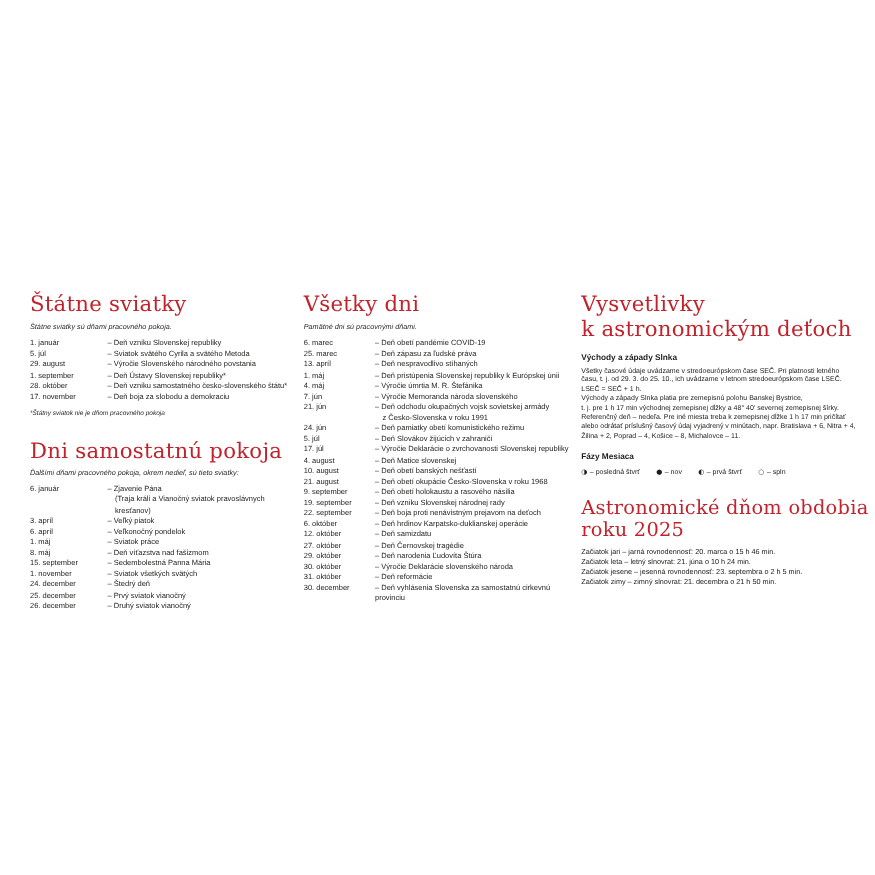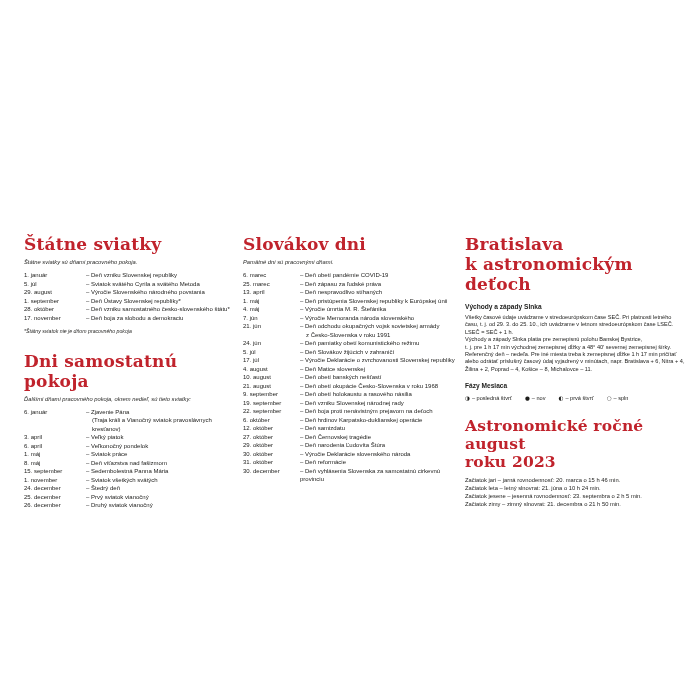--- a/index.html
+++ b/index.html
@@ -14,21 +14,21 @@
   }
   .page { position:absolute; inset:0; }
 
   .col { position:absolute; top:234px; }
   .col1 { left:24px;  width:214px; }
   .col2 { left:243px; width:216px; }
   .col3 { left:465px; width:230px; }
 
   .section-title {
     font-family:"DejaVu Serif", serif;
-    font-weight:bold;
+    font-weight:normal;
     color:var(--red);
     font-size:17px;
     line-height:20px;
     letter-spacing:0.2px;
   }
   .section-title.small { font-size:15.5px; line-height:18px; }
 
   .intro {
     font-style:italic;
     font-size:5.8px;
@@ -170,21 +170,21 @@
 
         <div class="row">
           <span class="date">26. december</span>
           <span class="txt">– Druhý sviatok vianočný</span>
         </div>
 
       </div>
   </div>
 
   <div class="col col2">
-    <div class="section-title">Slovákov dni</div>
+    <div class="section-title">Všetky dni</div>
     <div class="intro">Pamätné dni sú pracovnými dňami.</div>
 
     <div class="hlist">
 
         <div class="row">
           <span class="date">6. marec</span>
           <span class="txt">– Deň obetí pandémie COVID-19</span>
         </div>
 
         <div class="row">
@@ -295,21 +295,21 @@
 
         <div class="row">
           <span class="date">30. december</span>
           <span class="txt">– Deň vyhlásenia Slovenska za samostatnú cirkevnú provinciu</span>
         </div>
 
       </div>
   </div>
 
   <div class="col col3">
-    <div class="section-title">Bratislava</div>
+    <div class="section-title">Vysvetlivky</div>
     <div class="section-title">k astronomickým deťoch</div>
 
     <div class="subhead">Východy a západy Slnka</div>
     <div class="para">
 
         <div class="pline">Všetky časové údaje uvádzame v stredoeurópskom čase SEČ. Pri platnosti letného</div>
 
         <div class="pline">času, t. j. od 29. 3. do 25. 10., ich uvádzame v letnom stredoeurópskom čase LSEČ.</div>
 
         <div class="pline">LSEČ = SEČ + 1 h.</div>
@@ -342,22 +342,22 @@
           <span class="sym">◐</span>
           <span>– prvá štvrť</span>
         </span>
 
         <span class="phase">
           <span class="sym">○</span>
           <span>– spln</span>
         </span>
       </div>
 
-    <div class="section-title small seasons-title">Astronomické ročné august</div>
-    <div class="section-title small">roku 2023</div>
+    <div class="section-title small seasons-title">Astronomické dňom obdobia</div>
+    <div class="section-title small">roku 2025</div>
 
     <div class="slist">
 
         <div class="pline">Začiatok jari – jarná rovnodennosť: 20. marca o 15 h 46 min.</div>
 
         <div class="pline">Začiatok leta – letný slnovrat: 21. júna o 10 h 24 min.</div>
 
         <div class="pline">Začiatok jesene – jesenná rovnodennosť: 23. septembra o 2 h 5 min.</div>
 
         <div class="pline">Začiatok zimy – zimný slnovrat: 21. decembra o 21 h 50 min.</div>

